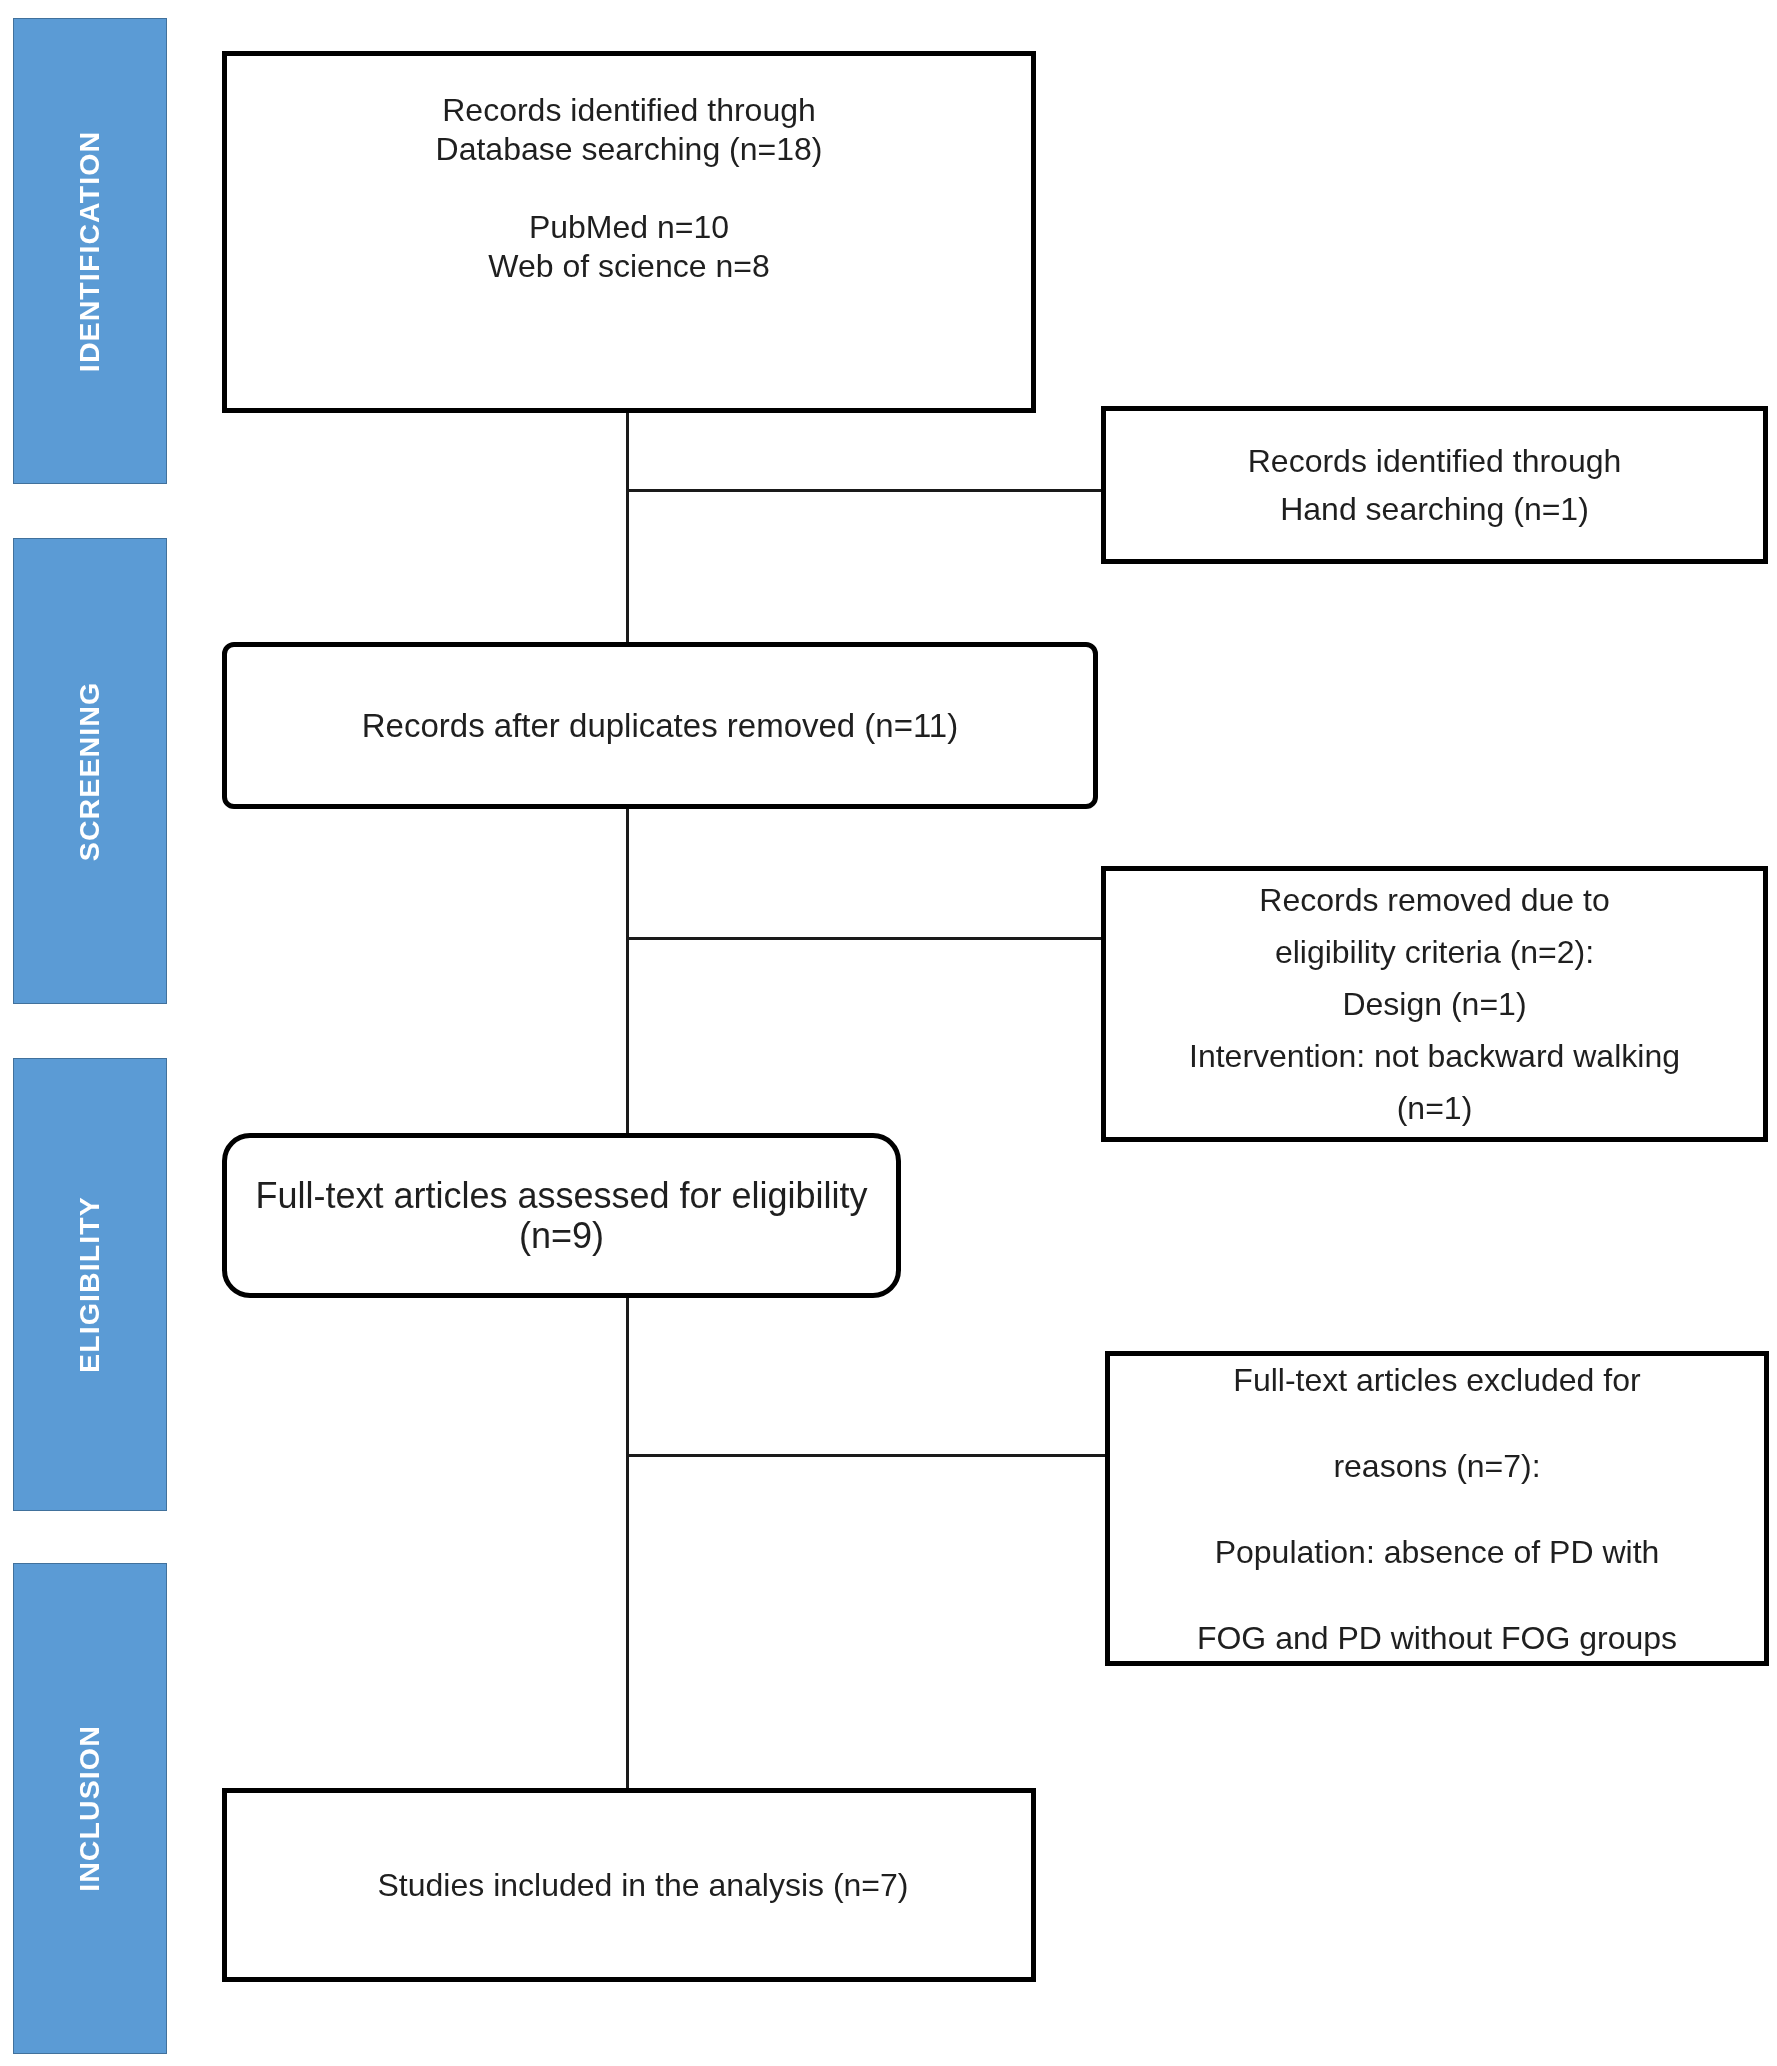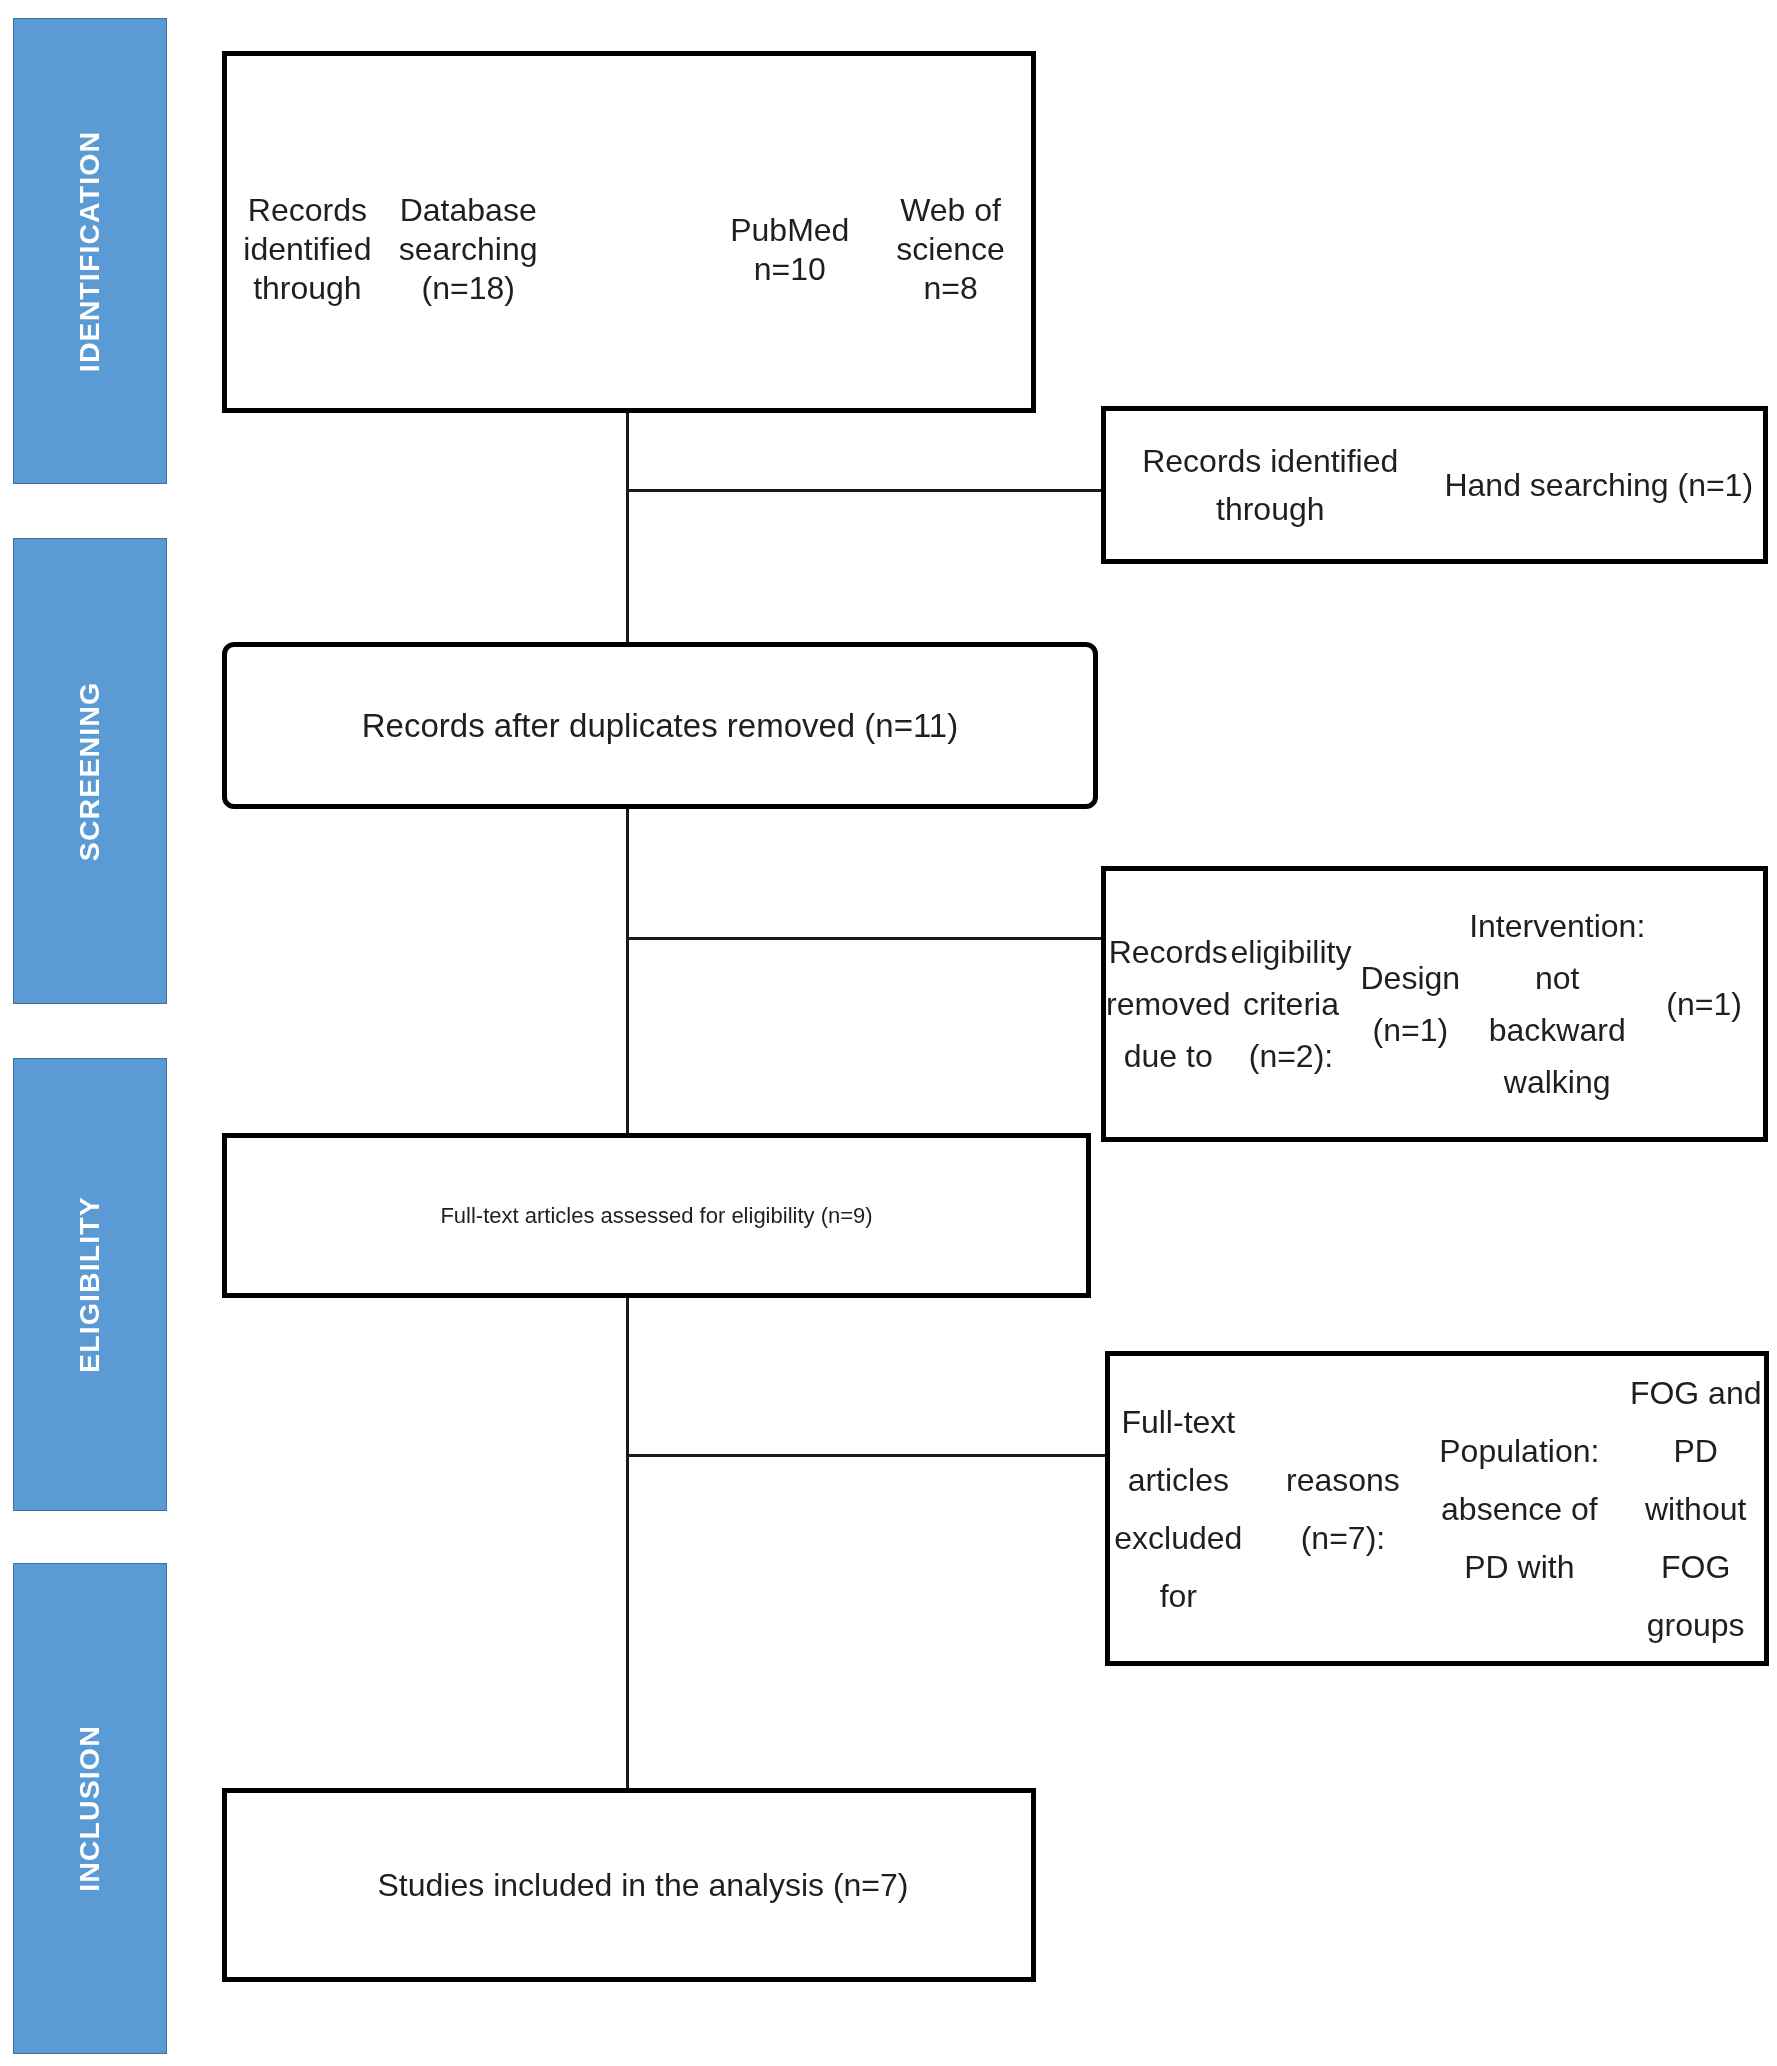--- a/index.html
+++ b/index.html
@@ -34,34 +34,34 @@
     letter-spacing: 1.1px;
   }
 
   
   .box {
     position: absolute;
     background: #ffffff;
     border: 5.1px solid #000000;
     box-sizing: border-box;
     display: flex;
-    flex-direction: row;
+    flex-direction: column;
     align-items: center;
     justify-content: center;
     text-align: center;
     color: #1f1f1f;
   }
   .ln { width: 100%; }
 
   .b1 { left: 222px;  top: 51px;   width: 814px; height: 362px; font-size: 32px; line-height: 39px;  justify-content: flex-start; padding-top: 35px; }
   .b1 .ln { min-height: 39px; }
   .b2 { left: 1101px; top: 406px;  width: 667px; height: 158px; font-size: 32px; line-height: 48px; }
   .b3 { left: 222px;  top: 642px; width: 876px; height: 167px; font-size: 33px; line-height: 40px; border-radius: 12px; }
   .b4 { left: 1101px; top: 854px; width: 667px; height: 276px; font-size: 32px; line-height: 52px; margin-top: 12px; }
-  .b5 { left: 222px;  top: 1133px; width: 869px; height: 165px; font-size: 22px; line-height: 40px; }
+  .b5 { left: 222px;  top: 1133px; width: 679px; height: 165px; font-size: 36px; line-height: 40px; border-radius: 28px; }
   .b6 { left: 1105px; top: 1351px; width: 664px; height: 315px; font-size: 32px; line-height: 58px; gap: 28px; }
   .b7 { left: 222px;  top: 1788px; width: 814px; height: 194px; font-size: 32px; line-height: 40px; padding-left: 28px; }
 
   
   .vline { position: absolute; width: 3.4px;  background: #1a1a1a; }
   .hline { position: absolute; height: 2.8px; background: #1a1a1a; }
 </style>
 </head>
 <body>
 

